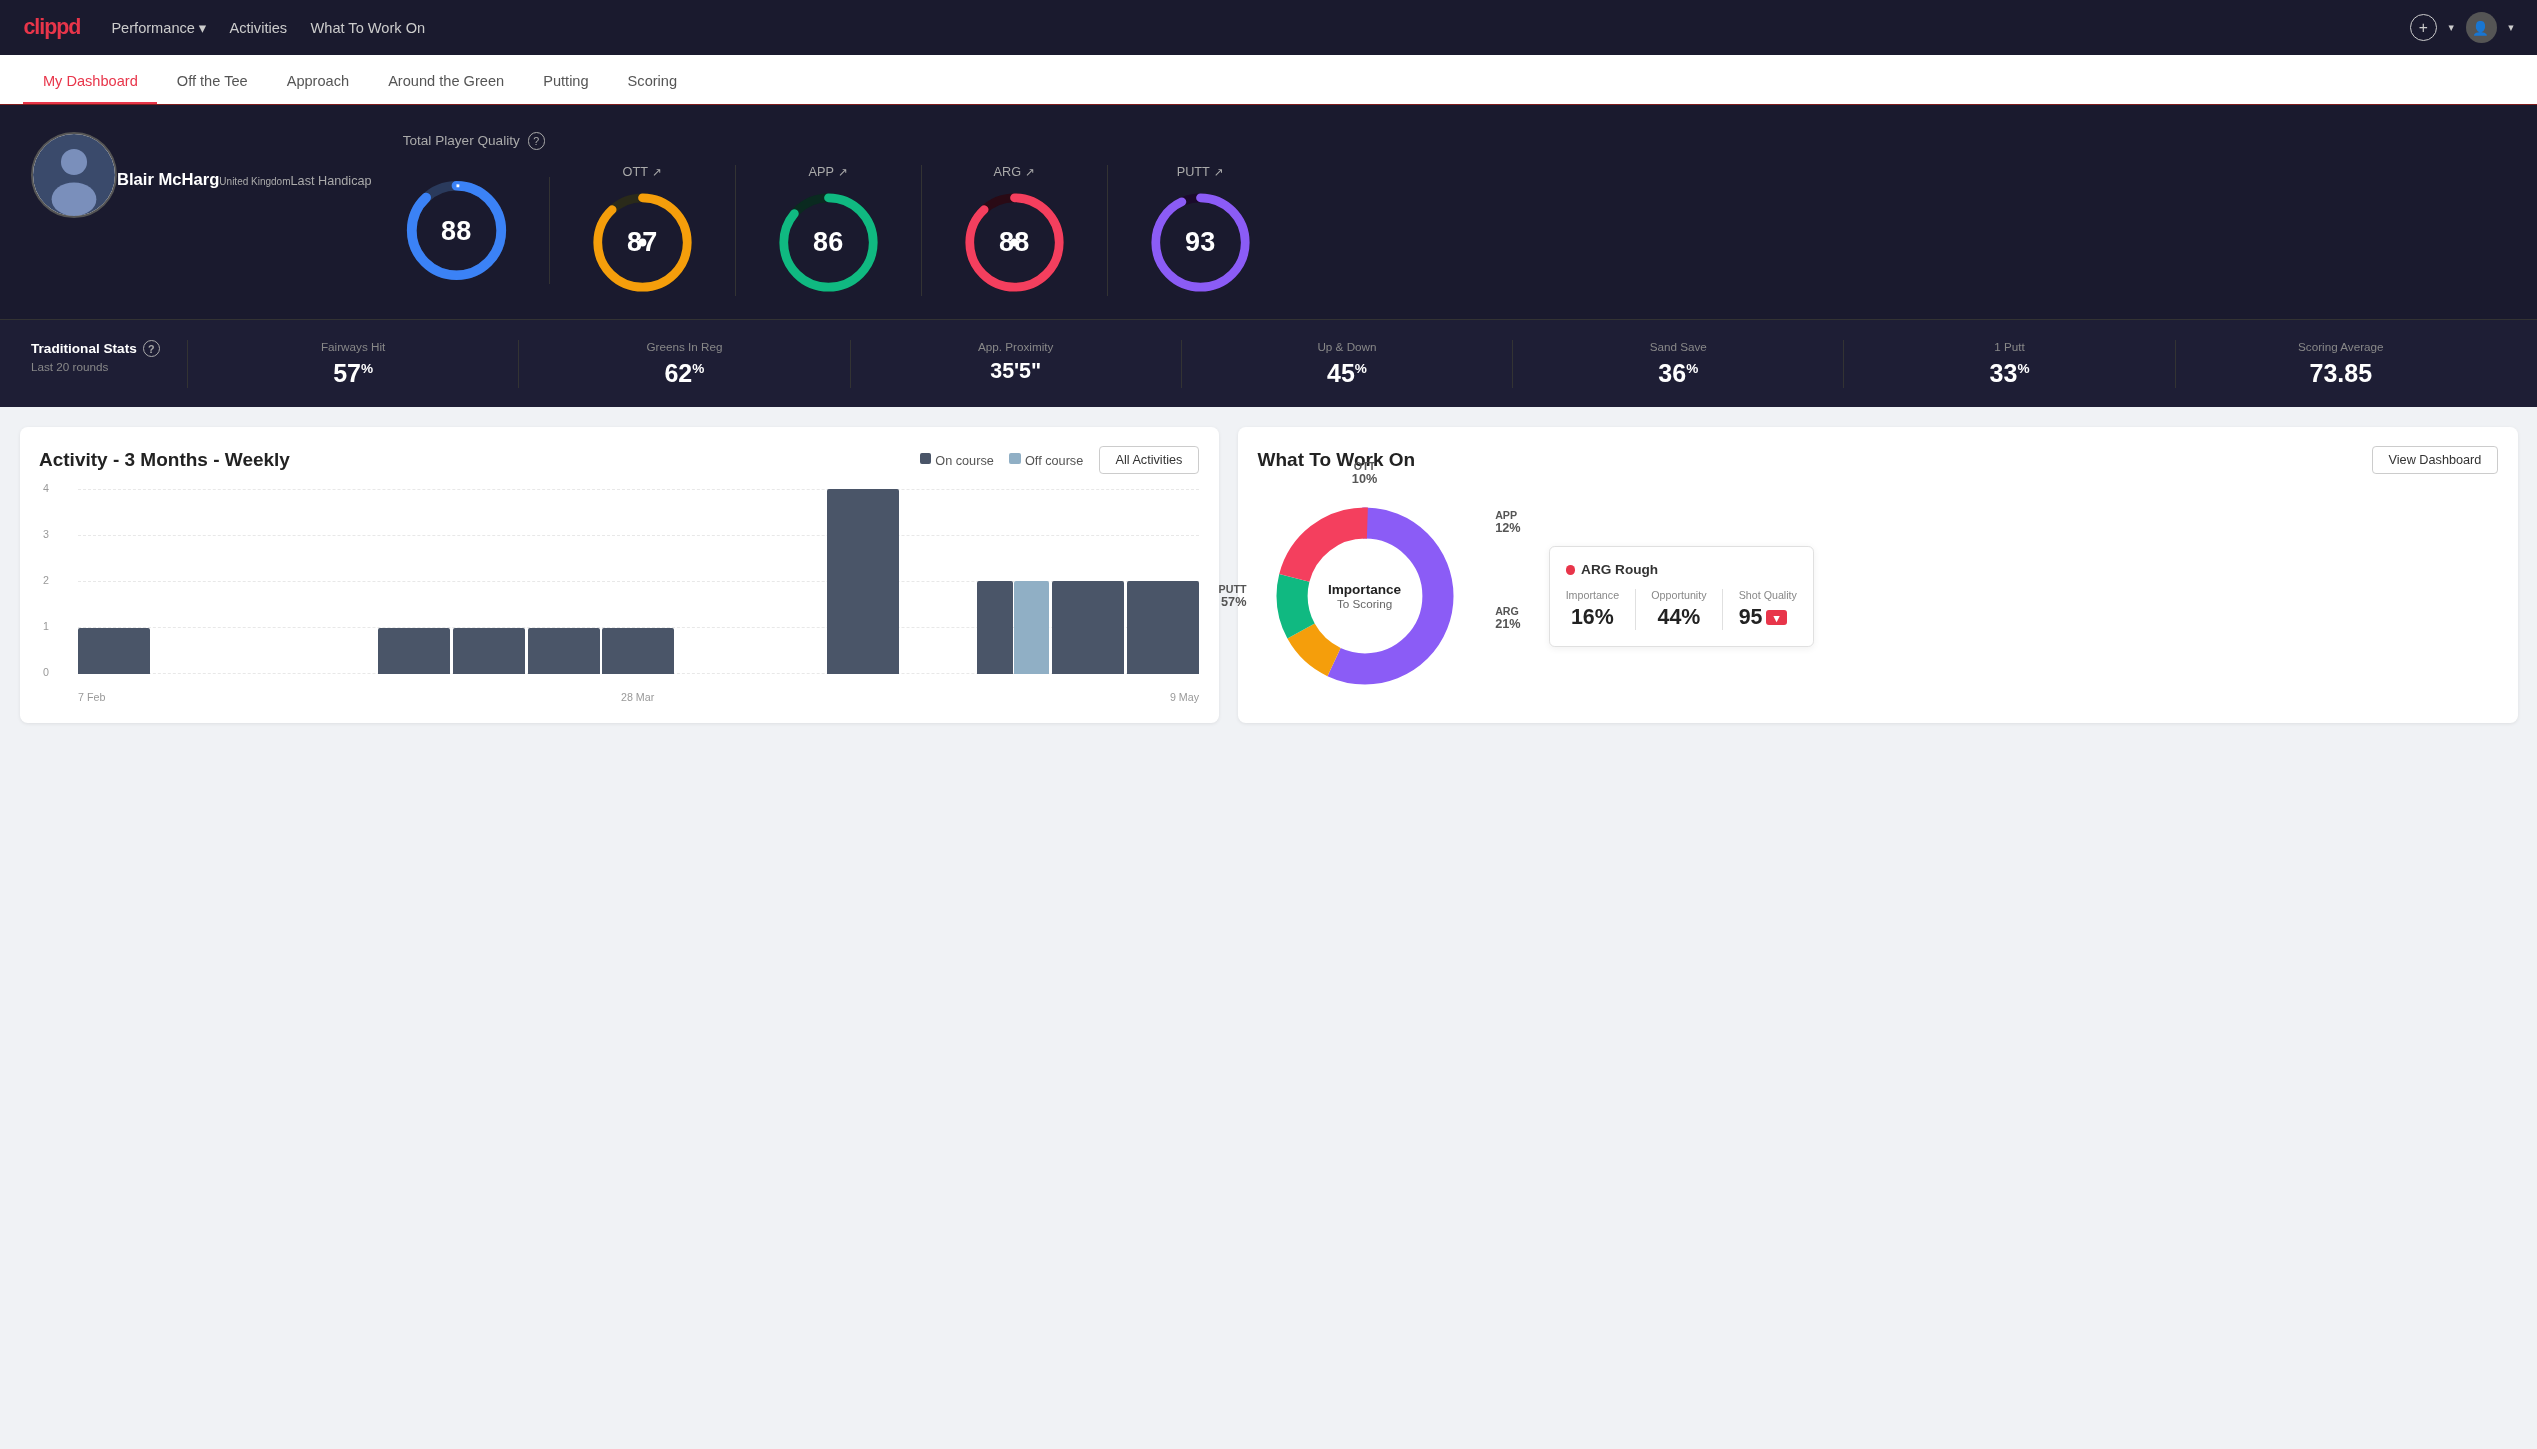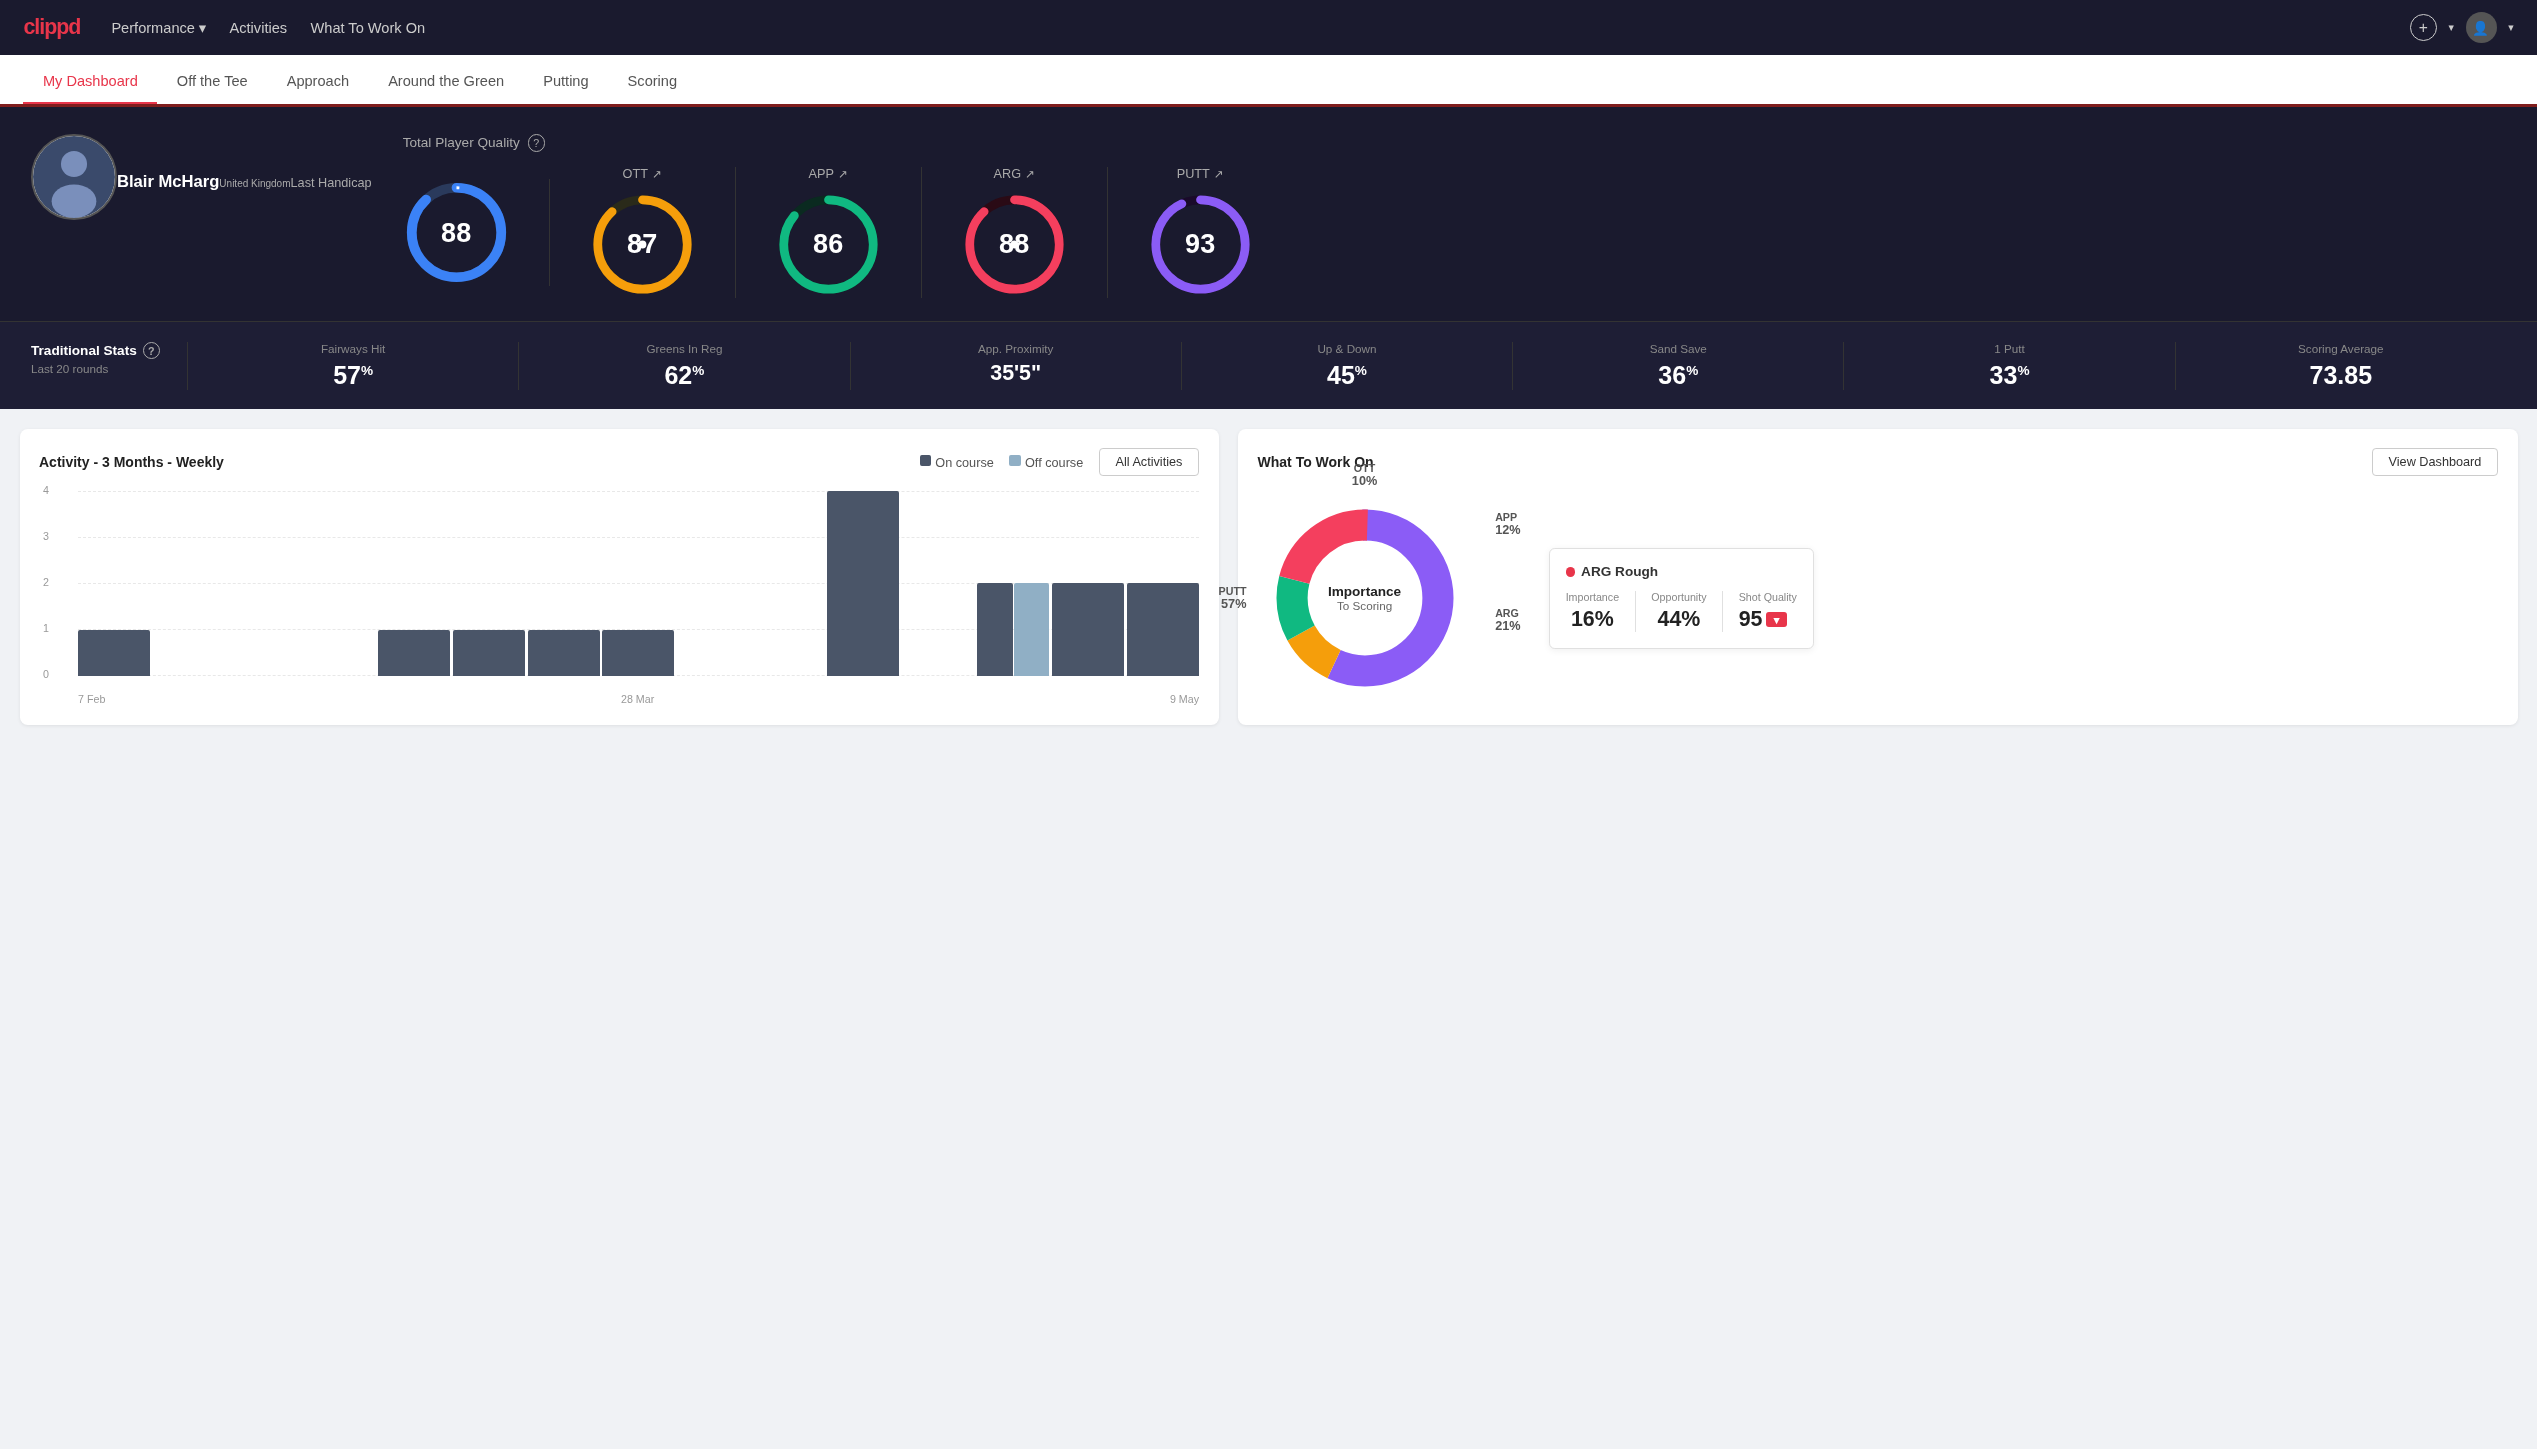--- a/index.html
+++ b/index.html
@@ -42,21 +42,21 @@
       display: flex; align-items: center; justify-content: center;
       font-size: 13.6px; cursor: pointer;
     }
 
     
     .tab-bar {
       background: #fff;
       display: flex;
       align-items: center;
       padding: 0 23.4px;
-      border-bottom: 3px solid #7f1d1d;
+      border-bottom: 1px solid #7f1d1d;
     }
     .tab {
       padding: 17.5px 19.5px 13.6px;
       font-size: 14.6px;
       color: #555;
       cursor: pointer;
       border-bottom: 2.9px solid transparent;
       white-space: nowrap;
     }
     .tab.active {
@@ -168,21 +168,21 @@
     }
     .panel-left { flex: 0 0 48%; }
     .panel-right { flex: 1; }
 
     .panel-header {
       display: flex;
       align-items: center;
       justify-content: space-between;
       margin-bottom: 15.6px;
     }
-    .panel-title { font-size: 14px; font-weight: 600; color: #222; }
+    .panel-title { font-size: 19px; font-weight: 600; color: #222; }
     .legend {
       display: flex; align-items: center; gap: 15.6px; font-size: 12.7px; color: #555;
     }
     .legend-dot {
       width: 11.7px; height: 11.7px; border-radius: 1.9px; display: inline-block; margin-right: 3.9px;
     }
     .btn-outline {
       border: 1.5px solid #ccc;
       background: #fff;
       color: #333;

